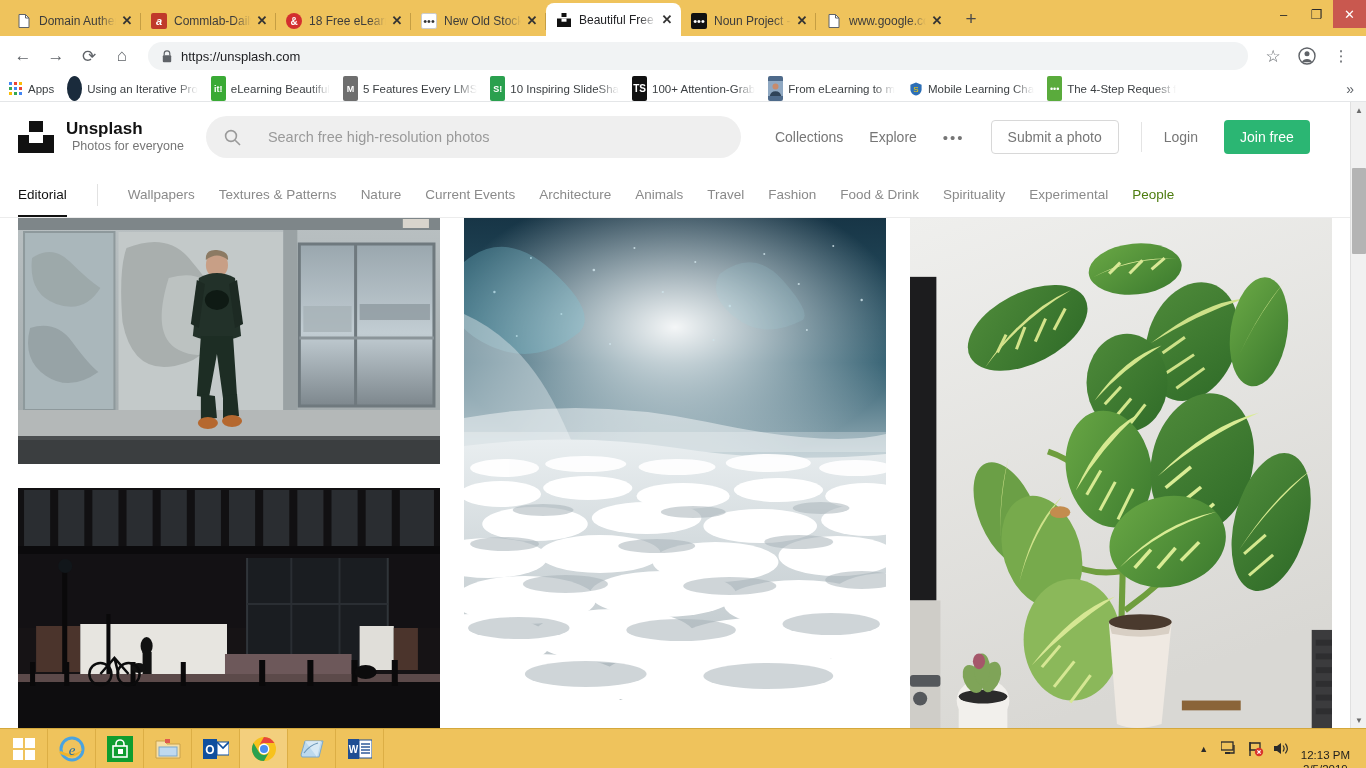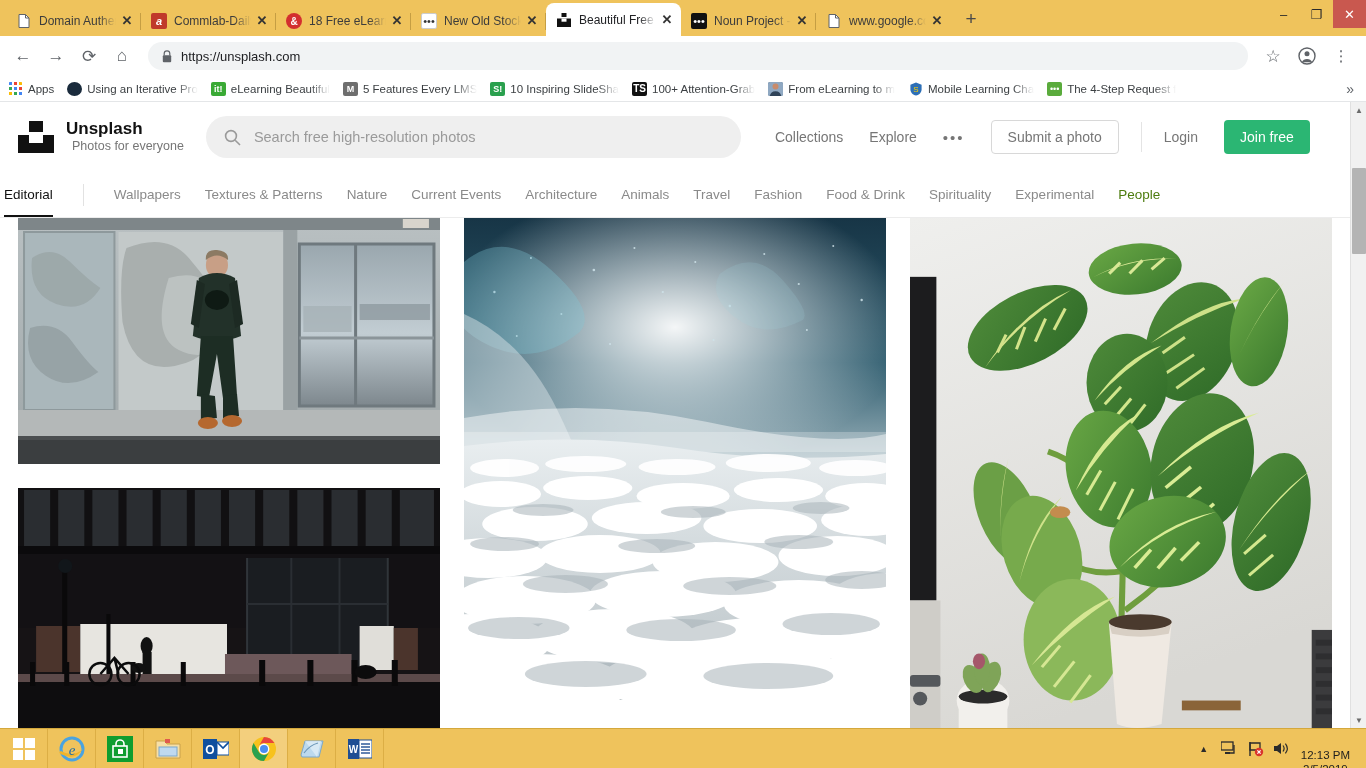--- a/index.html
+++ b/index.html
@@ -135,21 +135,21 @@
     border-bottom: 1px solid #e4e6e8;
     overflow: hidden;
   }
   .bm {
     display: flex; align-items: center;
     margin-right: 13px;
     white-space: nowrap;
     max-width: 138px;
   }
   .bm-ico {
-    width: 15px; height: 14px;
+    width: 15px; height: 25px;
     flex: 0 0 15px;
     margin-right: 5px;
     display: flex; align-items: center; justify-content: center;
     font-size: 8px; color: #fff;
     border-radius: 2px;
     overflow: hidden;
   }
   .bm-label {
     overflow: hidden;
     -webkit-mask-image: linear-gradient(to right, #000 80%, transparent 100%);
@@ -197,20 +197,21 @@
 
   .searchbar {
     flex: 0 0 535px;
     height: 42px;
     margin-left: 22px;
     background: #efefef;
     border-radius: 21px;
     display: flex;
     align-items: center;
     padding: 0 18px;
+    gap: 14px;
   }
   .searchbar .sicon { margin-right: 13px; color: #999; }
   .searchbar input {
     border: 0; background: transparent; outline: none;
     font-family: "Liberation Sans", sans-serif;
     font-size: 14.5px; color: #333; width: 100%;
   }
   .searchbar input::placeholder { color: #9a9a9a; }
 
   .hnav { display: flex; align-items: center; margin-left: 34px; }
@@ -238,21 +239,21 @@
     padding: 9px 16px;
     font-size: 14px;
     font-family: "Liberation Sans", sans-serif;
     white-space: nowrap;
   }
 
   .catnav {
     height: 46px;
     display: flex;
     align-items: center;
-    padding-left: 4px;
+    padding-left: 18px;
     border-bottom: 1px solid #ececec;
     position: relative;
     overflow: hidden;
   }
   .cat {
     font-size: 13.5px;
     color: #8a8a8a;
     white-space: nowrap;
     margin-right: 24px;
     text-decoration: none;

